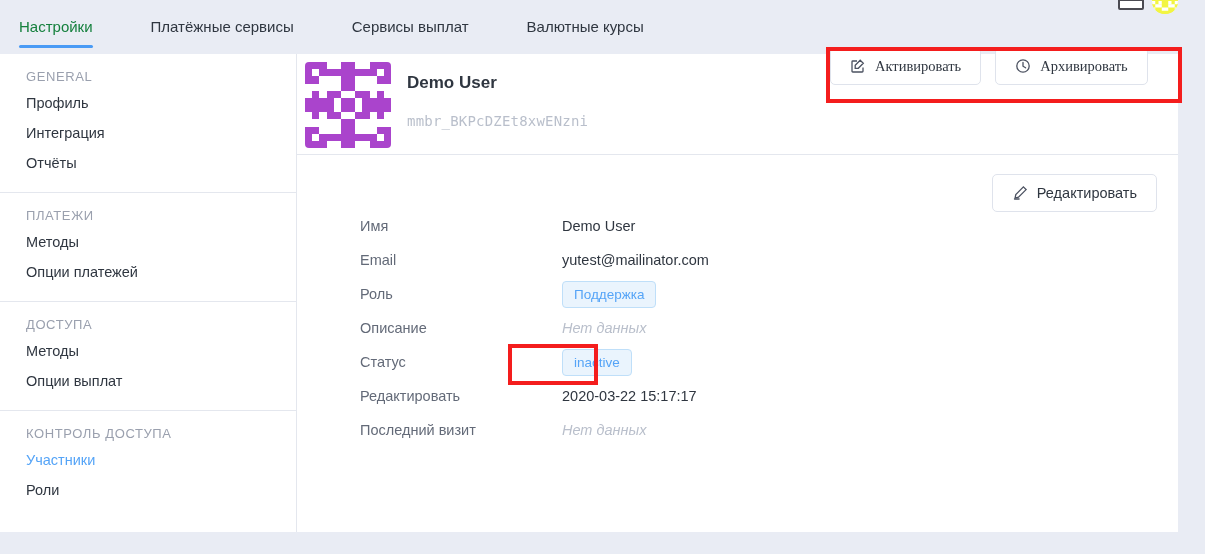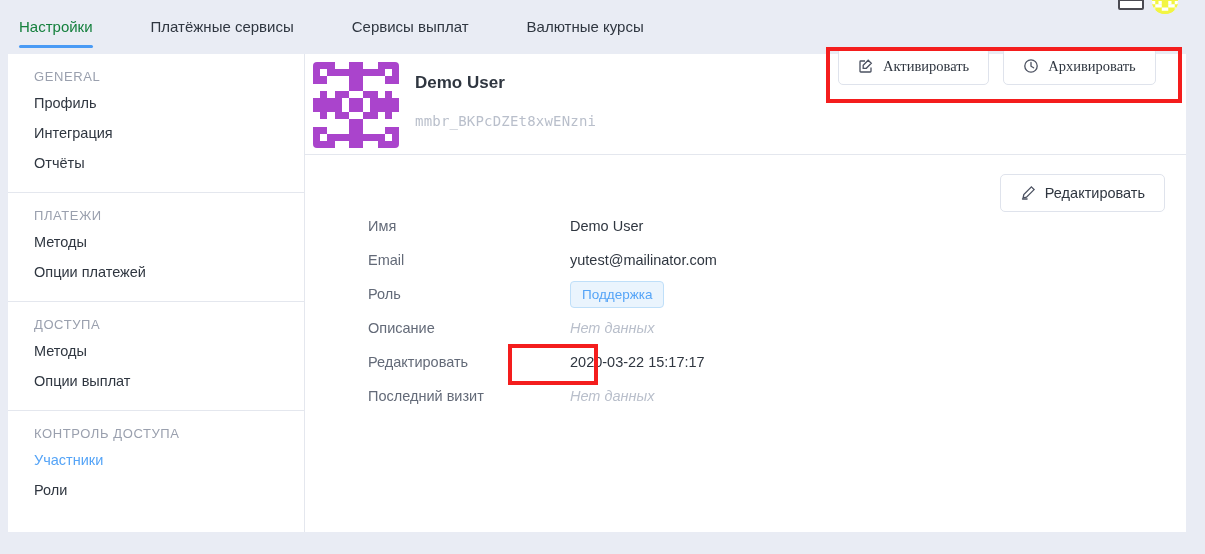--- a/index.html
+++ b/index.html
@@ -49,21 +49,21 @@
     white-space: nowrap;
   }
   .tab-underline {
     position: absolute; left: 0; bottom: -13px; height: 3px; width: 100%;
     background: #4a9bf5; border-radius: 2px;
   }
   .tab.active { color: #15803d; }
 
   
   .card {
-    position: absolute; left: 8px; top: 54px;
+    position: absolute; left: 0; top: 54px;
     width: 1178px; height: 408px;
     background: #ffffff;
   }
 
   
   .sidebar {
     position: absolute; left: 0; top: 0;
     width: 297px; height: 478px;
     background: #fff;
     border-right: 1px solid #e4e7ee;
@@ -352,20 +352,24 @@
         <div class="drow">
           <div class="dlabel">Роль</div>
           <div class="badge">Поддержка</div>
         </div>
 
         <div class="drow">
           <div class="dlabel">Описание</div>
           <div class="dvalue empty">Нет данных</div>
         </div>
 
+        <div class="drow">
+          <div class="dlabel">Статус</div>
+          <div class="badge">inactive</div>
+        </div>
 
         <div class="drow">
           <div class="dlabel">Редактировать</div>
           <div class="dvalue">2020-03-22 15:17:17</div>
         </div>
 
         <div class="drow">
           <div class="dlabel">Последний визит</div>
           <div class="dvalue empty">Нет данных</div>
         </div>

